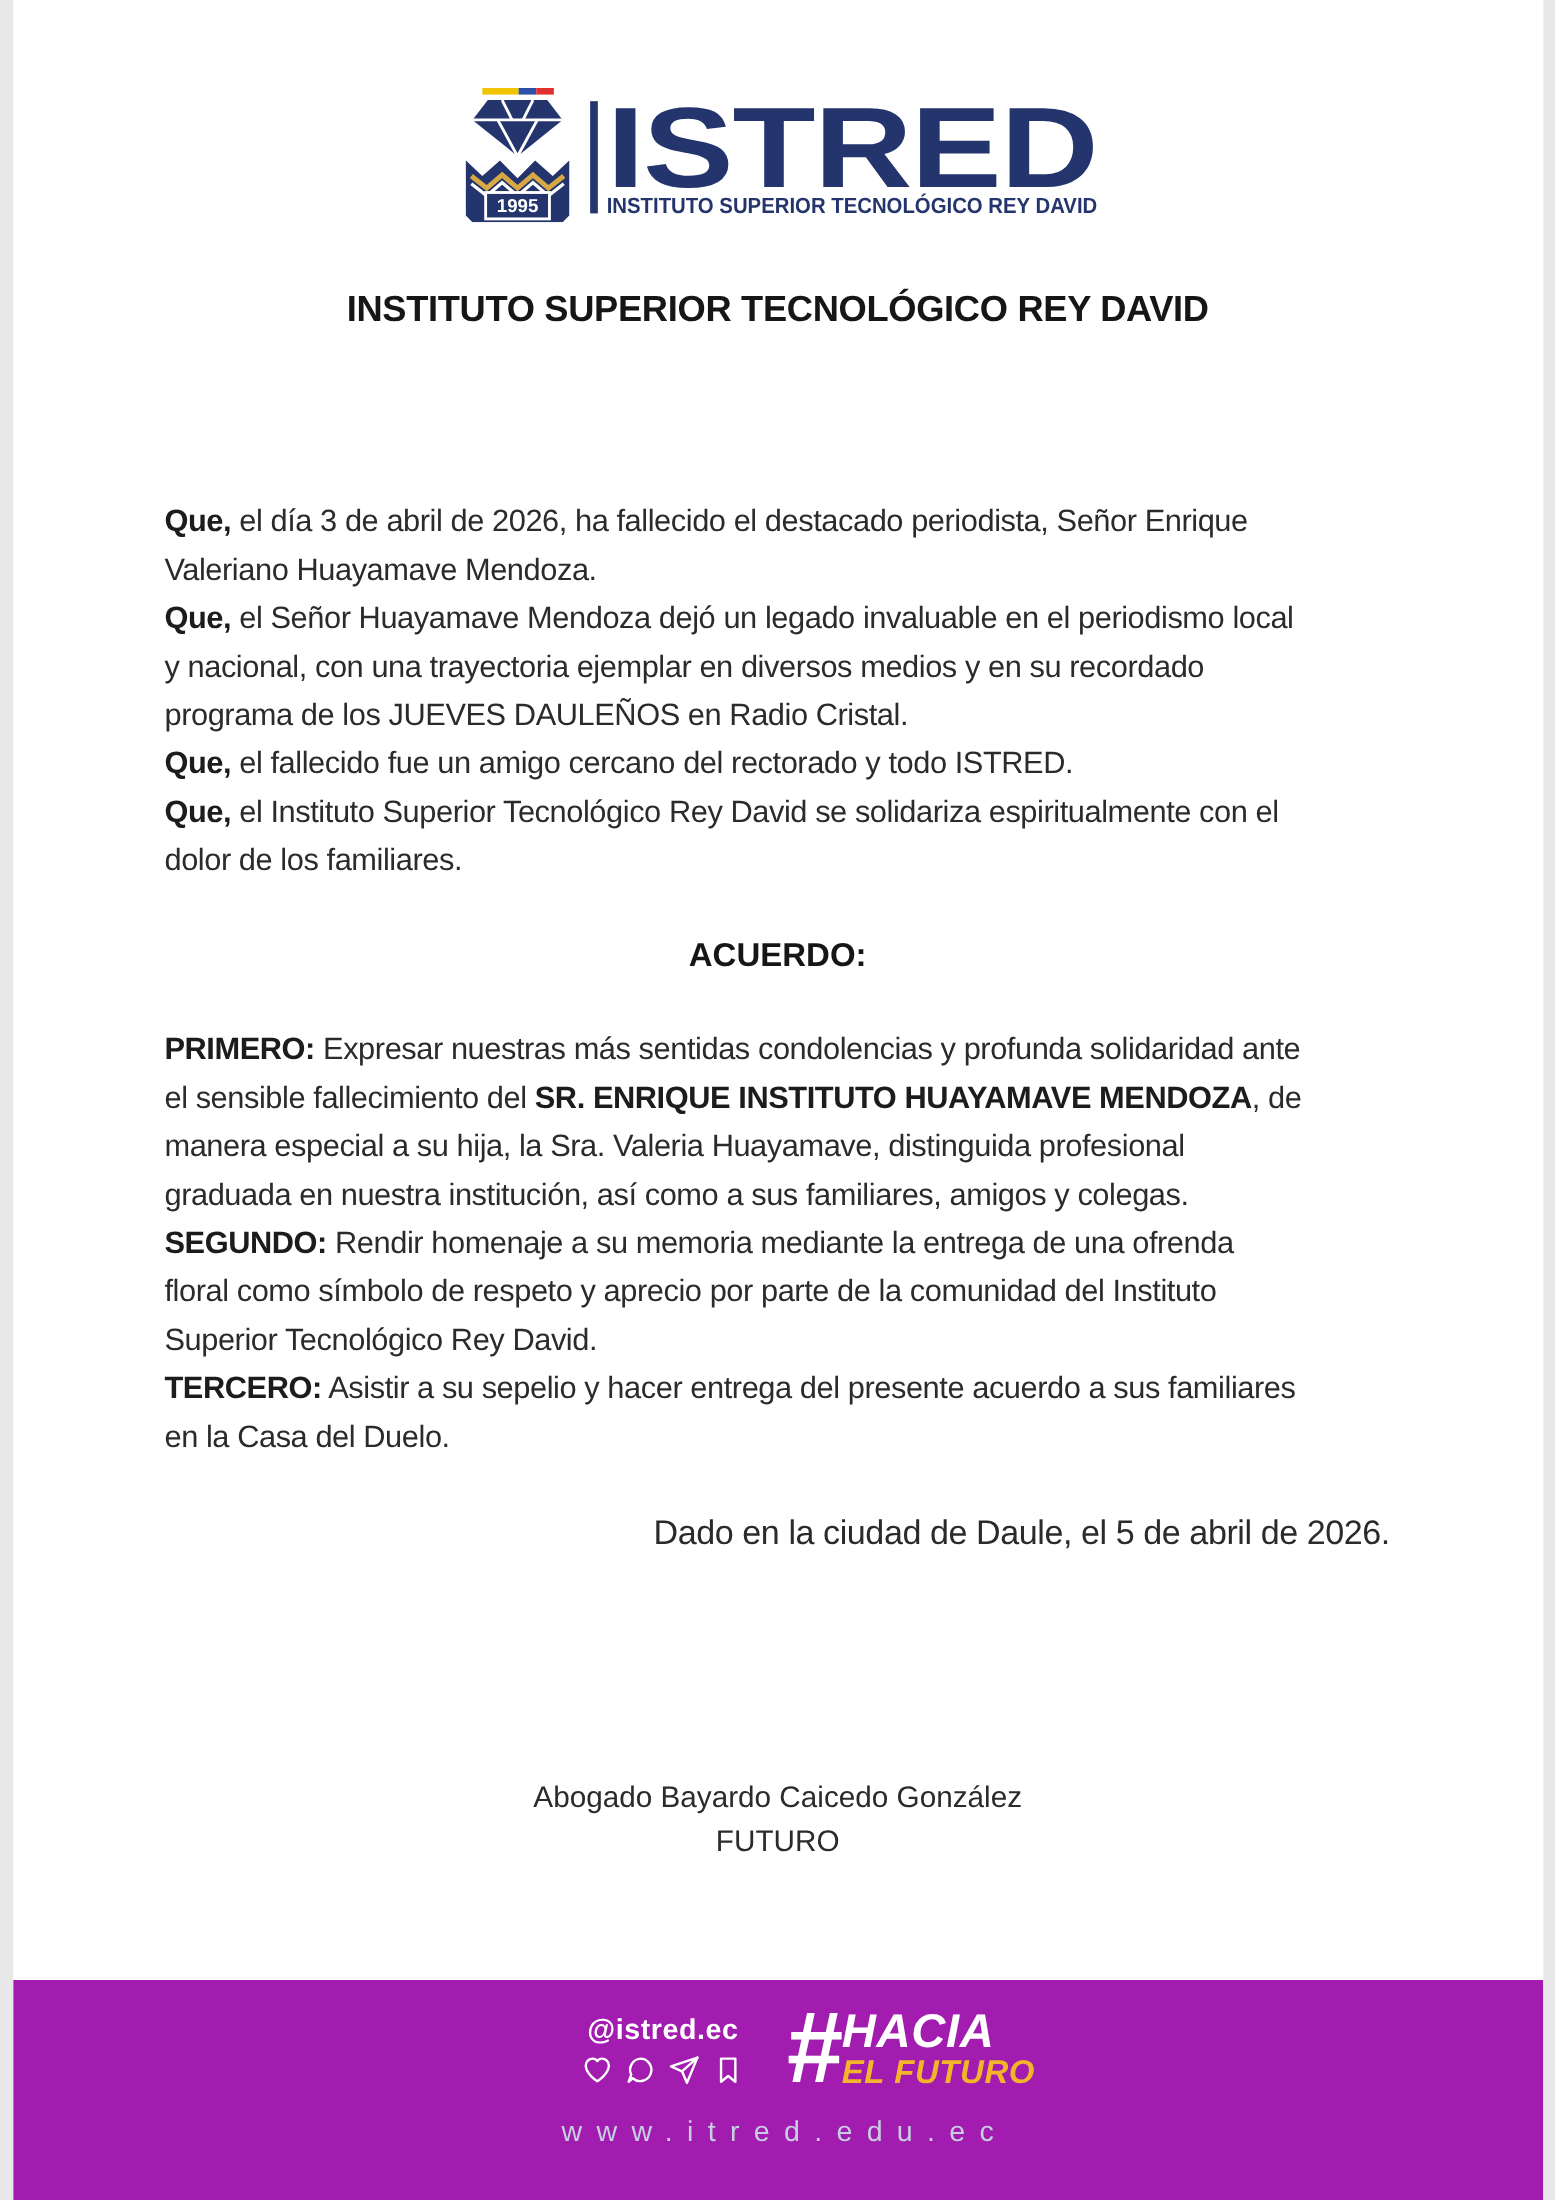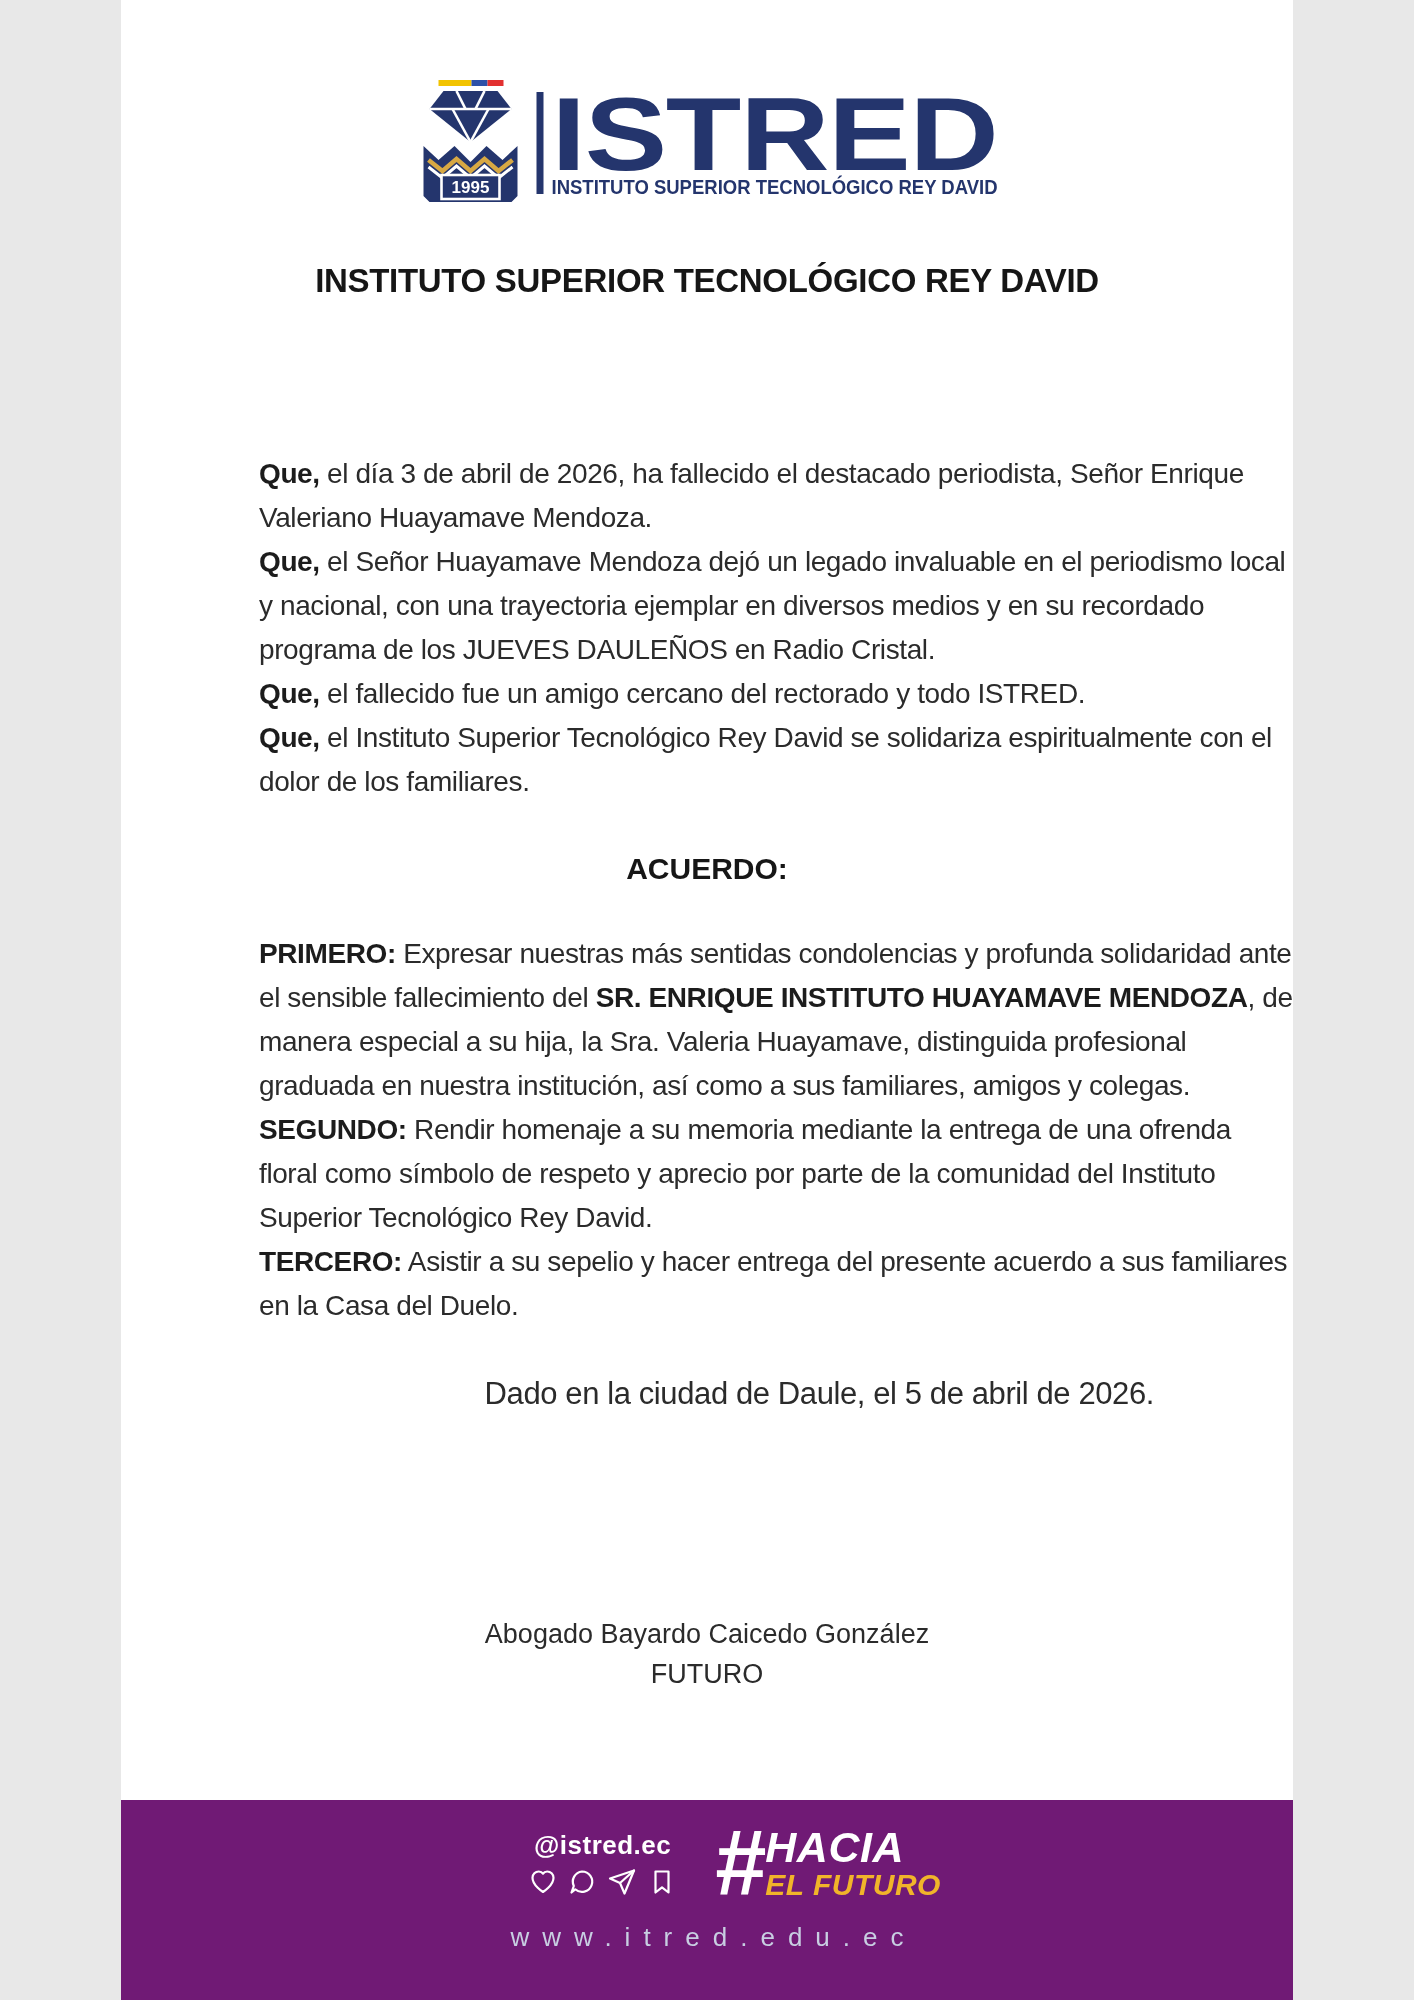--- a/index.html
+++ b/index.html
@@ -1,17 +1,17 @@
 <!DOCTYPE html>
 <html><head>
 <meta charset="utf-8">
 <style>
   html,body{margin:0;padding:0;background:#e8e8e8;}
   .page{
-    position:relative;width:1172px;height:2000px;margin:0 auto;
+    position:relative;width:1391px;height:2000px;margin:0 auto;
     background:#ffffff;overflow:hidden;
     font-family:"Liberation Sans","DejaVu Sans",sans-serif;
     color:#262626;
   }
   
   .logo-wrap{position:absolute;top:78px;left:50%;transform:translateX(-50%);width:585px;height:124px;}
   
   .doc-title{
     position:absolute;top:262px;left:0;width:100%;text-align:center;
     font-size:33px;font-weight:bold;color:#161616;letter-spacing:-0.3px;
@@ -36,21 +36,21 @@
     font-size:31px;color:#2b2b2b;letter-spacing:-0.4px;
   }
   
   .signature{
     position:absolute;top:1614px;left:0;width:100%;text-align:center;
     font-size:27px;line-height:40px;color:#2b2b2b;
   }
   
   .footer{
     position:absolute;top:1800px;left:0;width:100%;height:200px;
-    background:#701a75;color:#ffffff;
+    background:#a21caf;color:#ffffff;
   }
   .footer-row{
     display:flex;justify-content:center;align-items:center;gap:38px;
     padding-top:26px;transform:translateX(28px);
   }
   .social-col{text-align:center;}
   .handle{font-size:26px;font-weight:bold;letter-spacing:0.5px;margin-bottom:7px;}
   .icons{display:flex;gap:11px;justify-content:center;align-items:center;}
   .icons svg{display:block;}
   .hashtag-block{display:flex;align-items:center;}

